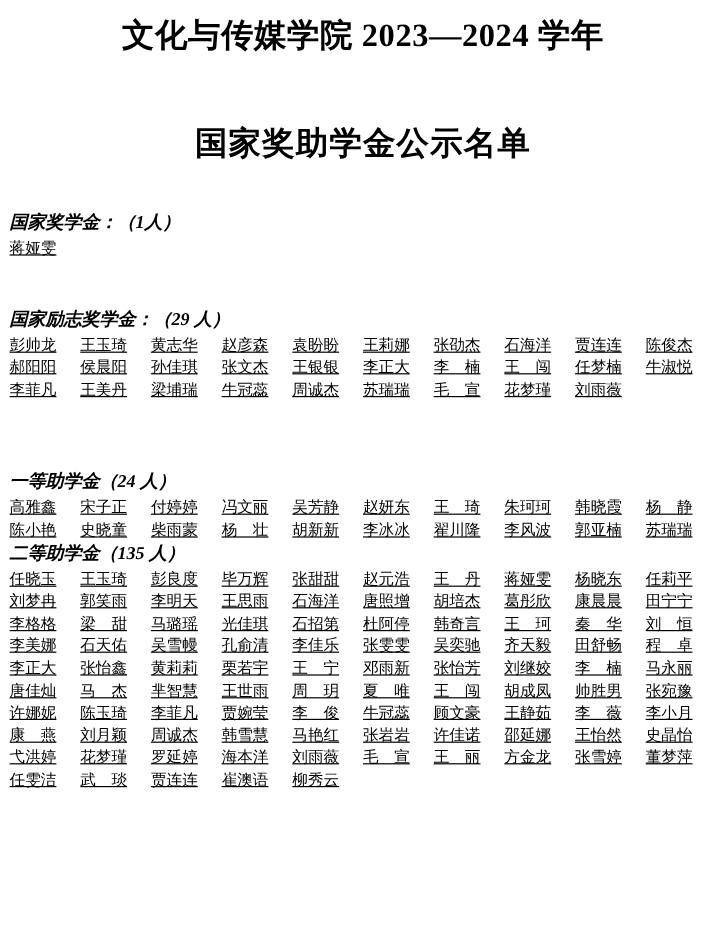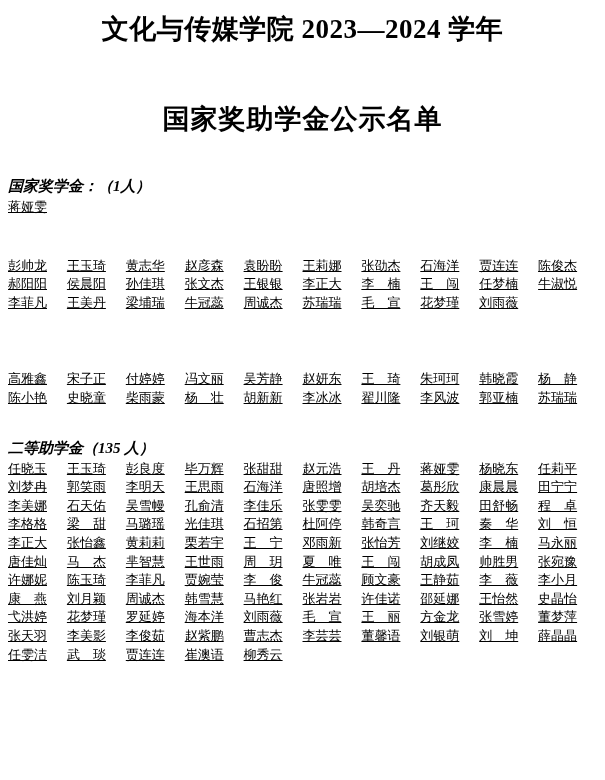--- a/index.html
+++ b/index.html
@@ -35,21 +35,21 @@
   .section-heading {
     font-size: 15px;
     font-weight: bold;
     line-height: 20px;
     margin: 0;
     font-style: italic;
   }
   .sec-1 { margin-top: 42px; }
   .sec-2 { margin-top: 40px; }
   .sec-3 { margin-top: 58px; }
-  .sec-4 { margin-top: 30px; }
+  .sec-4 { }
   .rows { margin-top: 2px; }
   .name-row {
     display: grid;
     grid-template-columns: repeat(10, 1fr);
     font-size: 13px;
     line-height: 18.6px;
     white-space: nowrap;
     text-decoration: underline;
   }
   .name {
@@ -67,20 +67,21 @@
   <div class="section sec-1">
     <h2 class="section-heading">国家奖学金：（1人）</h2>
     <div class="rows">
         <div class="name-row">
           <span class="name">蒋娅雯</span>
         </div>
       </div>
   </div>
 
   <div class="section sec-2">
+    <h2 class="section-heading">国家励志奖学金：（29 人）</h2>
     <div class="rows">
         <div class="name-row">
           <span class="name">彭帅龙</span>
           <span class="name">王玉琦</span>
           <span class="name">黄志华</span>
           <span class="name">赵彦森</span>
           <span class="name">袁盼盼</span>
           <span class="name">王莉娜</span>
           <span class="name">张劭杰</span>
           <span class="name">石海洋</span>
@@ -107,20 +108,21 @@
           <span class="name">周诚杰</span>
           <span class="name">苏瑞瑞</span>
           <span class="name">毛　宣</span>
           <span class="name">花梦瑾</span>
           <span class="name">刘雨薇</span>
         </div>
       </div>
   </div>
 
   <div class="section sec-3">
+    <h2 class="section-heading">一等助学金（24 人）</h2>
     <div class="rows">
         <div class="name-row">
           <span class="name">高雅鑫</span>
           <span class="name">宋子正</span>
           <span class="name">付婷婷</span>
           <span class="name">冯文丽</span>
           <span class="name">吴芳静</span>
           <span class="name">赵妍东</span>
           <span class="name">王　琦</span>
           <span class="name">朱珂珂</span>
@@ -163,44 +165,44 @@
           <span class="name">李明天</span>
           <span class="name">王思雨</span>
           <span class="name">石海洋</span>
           <span class="name">唐照增</span>
           <span class="name">胡培杰</span>
           <span class="name">葛彤欣</span>
           <span class="name">康晨晨</span>
           <span class="name">田宁宁</span>
         </div>
         <div class="name-row">
+          <span class="name">李格格</span>
+          <span class="name">梁　甜</span>
+          <span class="name">马璐瑶</span>
+          <span class="name">光佳琪</span>
+          <span class="name">石招第</span>
+          <span class="name">杜阿停</span>
+          <span class="name">韩奇言</span>
+          <span class="name">王　珂</span>
+          <span class="name">秦　华</span>
+          <span class="name">刘　恒</span>
+        </div>
+        <div class="name-row">
           <span class="name">李美娜</span>
           <span class="name">石天佑</span>
           <span class="name">吴雪幔</span>
           <span class="name">孔俞清</span>
           <span class="name">李佳乐</span>
           <span class="name">张雯雯</span>
           <span class="name">吴奕驰</span>
           <span class="name">齐天毅</span>
           <span class="name">田舒畅</span>
           <span class="name">程　卓</span>
         </div>
         <div class="name-row">
-          <span class="name">李格格</span>
-          <span class="name">梁　甜</span>
-          <span class="name">马璐瑶</span>
-          <span class="name">光佳琪</span>
-          <span class="name">石招第</span>
-          <span class="name">杜阿停</span>
-          <span class="name">韩奇言</span>
-          <span class="name">王　珂</span>
-          <span class="name">秦　华</span>
-          <span class="name">刘　恒</span>
-        </div>
-        <div class="name-row">
           <span class="name">李正大</span>
           <span class="name">张怡鑫</span>
           <span class="name">黄莉莉</span>
           <span class="name">栗若宇</span>
           <span class="name">王　宁</span>
           <span class="name">邓雨新</span>
           <span class="name">张怡芳</span>
           <span class="name">刘继姣</span>
           <span class="name">李　楠</span>
           <span class="name">马永丽</span>
@@ -247,32 +249,20 @@
           <span class="name">罗延婷</span>
           <span class="name">海本洋</span>
           <span class="name">刘雨薇</span>
           <span class="name">毛　宣</span>
           <span class="name">王　丽</span>
           <span class="name">方金龙</span>
           <span class="name">张雪婷</span>
           <span class="name">董梦萍</span>
         </div>
         <div class="name-row">
-          <span class="name">张天羽</span>
-          <span class="name">李美影</span>
-          <span class="name">李俊茹</span>
-          <span class="name">赵紫鹏</span>
-          <span class="name">曹志杰</span>
-          <span class="name">李芸芸</span>
-          <span class="name">董馨语</span>
-          <span class="name">刘银萌</span>
-          <span class="name">刘　坤</span>
-          <span class="name">薛晶晶</span>
-        </div>
-        <div class="name-row">
           <span class="name">任雯洁</span>
           <span class="name">武　琰</span>
           <span class="name">贾连连</span>
           <span class="name">崔澳语</span>
           <span class="name">柳秀云</span>
         </div>
       </div>
   </div>
 </div>
 

